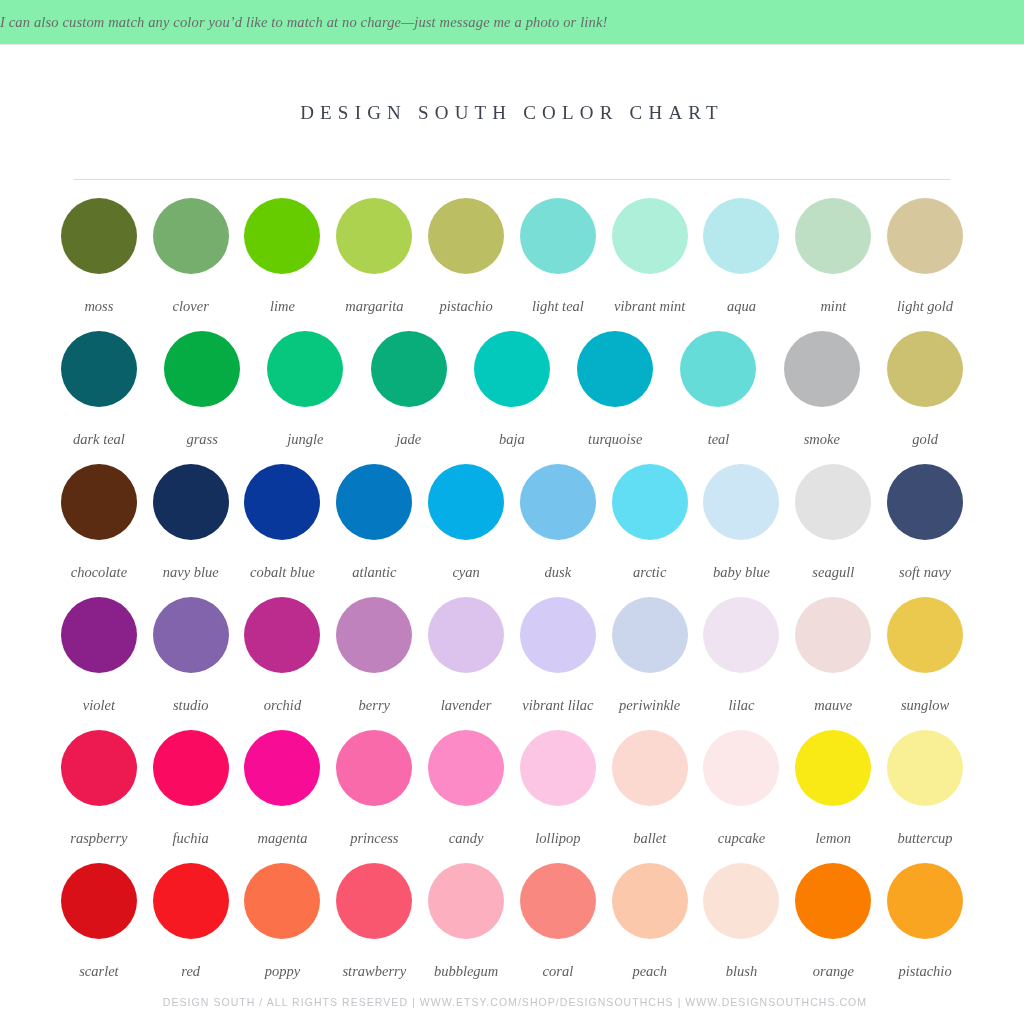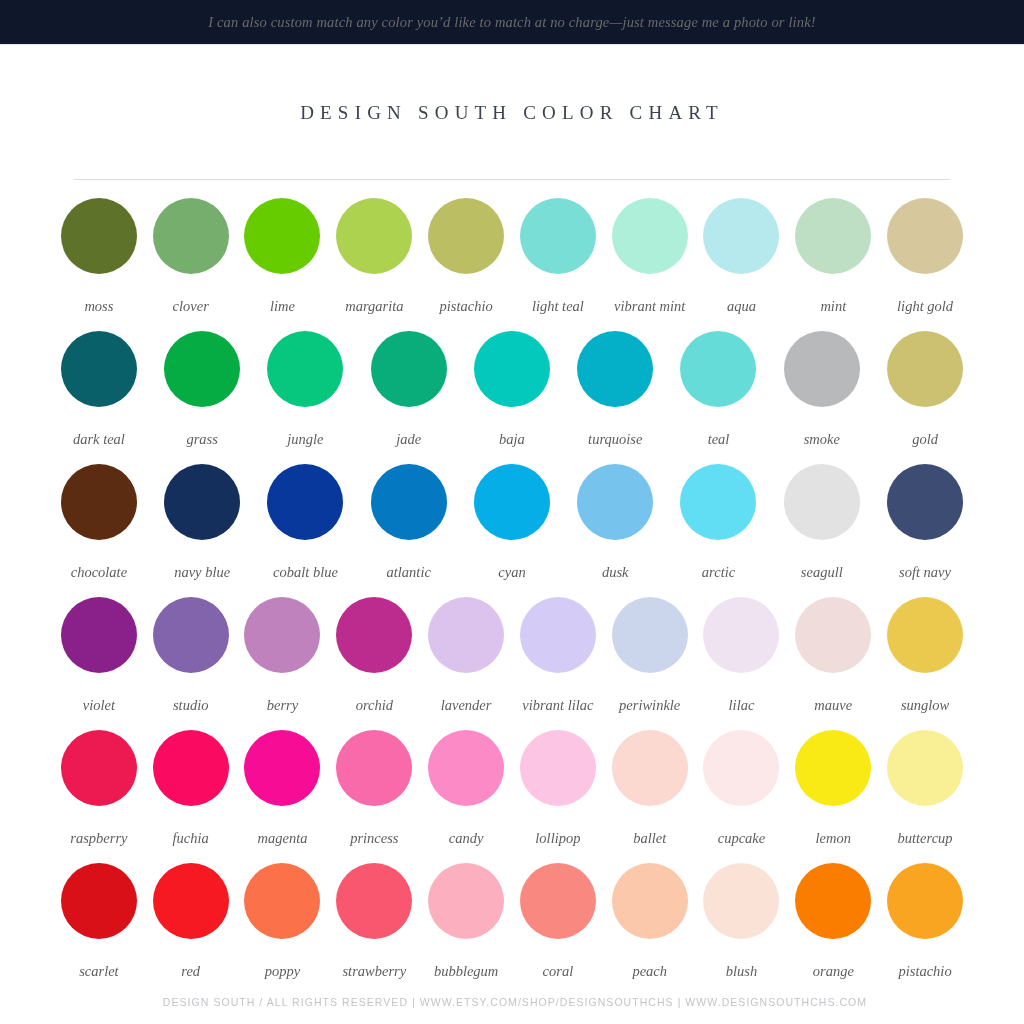--- a/index.html
+++ b/index.html
@@ -16,23 +16,22 @@
     overflow: hidden;
     position: relative;
   }
 
   
   .banner {
     height: 45px;
     width: 100%;
     display: flex;
     align-items: center;
-    justify-content: center;
     border-bottom: 1px solid #e8e8e8;
-    background: #0f172a;
+    background: #86efac;
   }
   .banner-text {
     font-family: "Liberation Serif", "DejaVu Serif", serif;
     font-style: italic;
     font-size: 14.5px;
     color: #6a6a6a;
     letter-spacing: 0.15px;
     white-space: nowrap;
   }
 
@@ -229,44 +228,48 @@
       </div>
       <div class="swatch">
         <div class="dot" style="background: rgb(118, 195, 238);"></div>
         <div class="swatch-label">dusk</div>
       </div>
       <div class="swatch">
         <div class="dot" style="background: rgb(97, 221, 244);"></div>
         <div class="swatch-label">arctic</div>
       </div>
       <div class="swatch">
+        <div class="dot" style="background: rgb(204, 230, 246);"></div>
+        <div class="swatch-label">baby blue</div>
+      </div>
+      <div class="swatch">
         <div class="dot" style="background: rgb(226, 226, 227);"></div>
         <div class="swatch-label">seagull</div>
       </div>
       <div class="swatch">
         <div class="dot" style="background: rgb(60, 76, 114);"></div>
         <div class="swatch-label">soft navy</div>
       </div>
     </div>
     <div class="swatch-row">
       <div class="swatch">
         <div class="dot" style="background: rgb(138, 32, 137);"></div>
         <div class="swatch-label">violet</div>
       </div>
       <div class="swatch">
         <div class="dot" style="background: rgb(129, 100, 171);"></div>
         <div class="swatch-label">studio</div>
       </div>
       <div class="swatch">
+        <div class="dot" style="background: rgb(188, 44, 142);"></div>
+        <div class="swatch-label">orchid</div>
+      </div>
+      <div class="swatch">
         <div class="dot" style="background: rgb(191, 130, 188);"></div>
         <div class="swatch-label">berry</div>
-      </div>
-      <div class="swatch">
-        <div class="dot" style="background: rgb(188, 44, 142);"></div>
-        <div class="swatch-label">orchid</div>
       </div>
       <div class="swatch">
         <div class="dot" style="background: rgb(220, 195, 237);"></div>
         <div class="swatch-label">lavender</div>
       </div>
       <div class="swatch">
         <div class="dot" style="background: rgb(213, 203, 247);"></div>
         <div class="swatch-label">vibrant lilac</div>
       </div>
       <div class="swatch">

